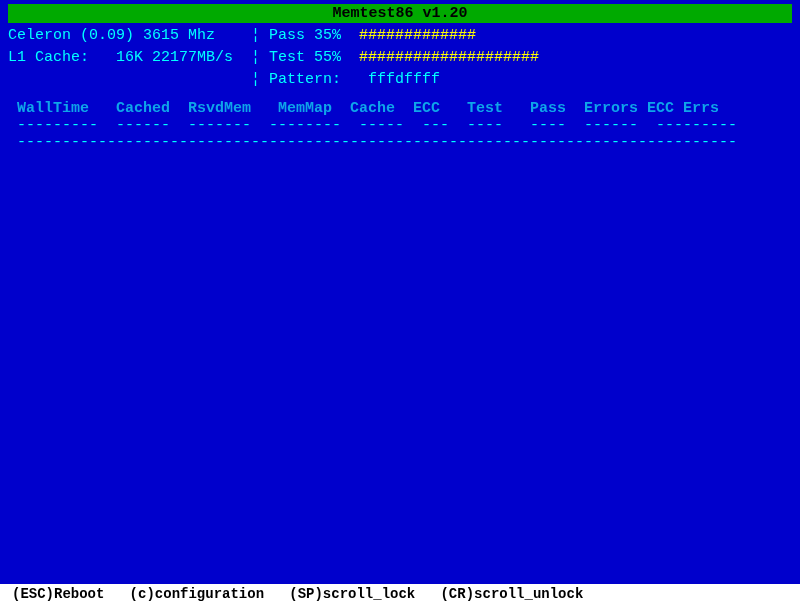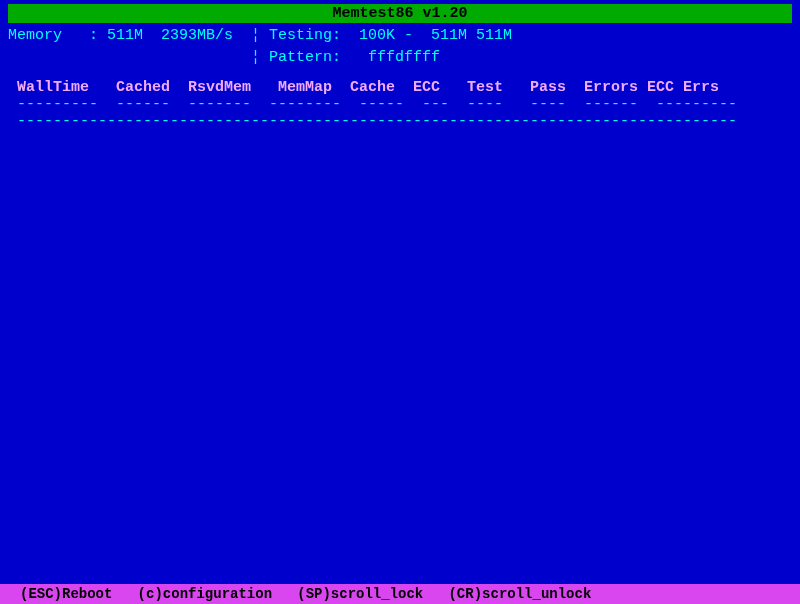--- a/index.html
+++ b/index.html
@@ -30,53 +30,54 @@
     }
     .info-line {
       color: #00ffff;
       white-space: pre;
       line-height: 1.45;
     }
     .table-section {
       margin-top: 10px;
     }
     .table-header {
-      color: #f0abfc;
+      color: #0ea5e9;
       white-space: pre;
       font-weight: bold;
     }
     .table-divider {
       color: #00ffff;
       white-space: pre;
     }
     .table-row-data {
       color: #ffffff;
       white-space: pre;
     }
     .table-bottom-divider {
       color: #00ffff;
       white-space: pre;
     }
     .status-bar {
-      background: #d946ef;
+      background: #ffffff;
       color: #000000;
-      padding: 2px 20px;
+      padding: 2px 12px;
       font-size: 14px;
       white-space: pre;
       font-weight: bold;
     }
   </style>
 </head>
 <body>
 
 <div class="screen">
   <div class="title-bar">Memtest86  v1.20</div>
 
   <div>
-    <div class="info-line">Memory   : 511M  2393MB/s  ¦ Testing:  100K -  511M 511M</div>
+    <div class="info-line">Celeron (0.09) 3615 Mhz    ¦ Pass 35%  <span style="color:#ffff00;">#############</span></div>
+    <div class="info-line">L1 Cache:   16K 22177MB/s  ¦ Test 55%  <span style="color:#ffff00;">####################</span></div>
     <div class="info-line">                           ¦ Pattern:   fffdffff</div>
   </div>
 
   <div class="table-section">
     <div class="table-header"> WallTime   Cached  RsvdMem   MemMap  Cache  ECC   Test   Pass  Errors ECC Errs</div>
     <div class="table-divider"> ---------  ------  -------  --------  -----  ---  ----   ----  ------  ---------</div>
     <div class="table-bottom-divider"> --------------------------------------------------------------------------------</div>
   </div>
 </div>
 

